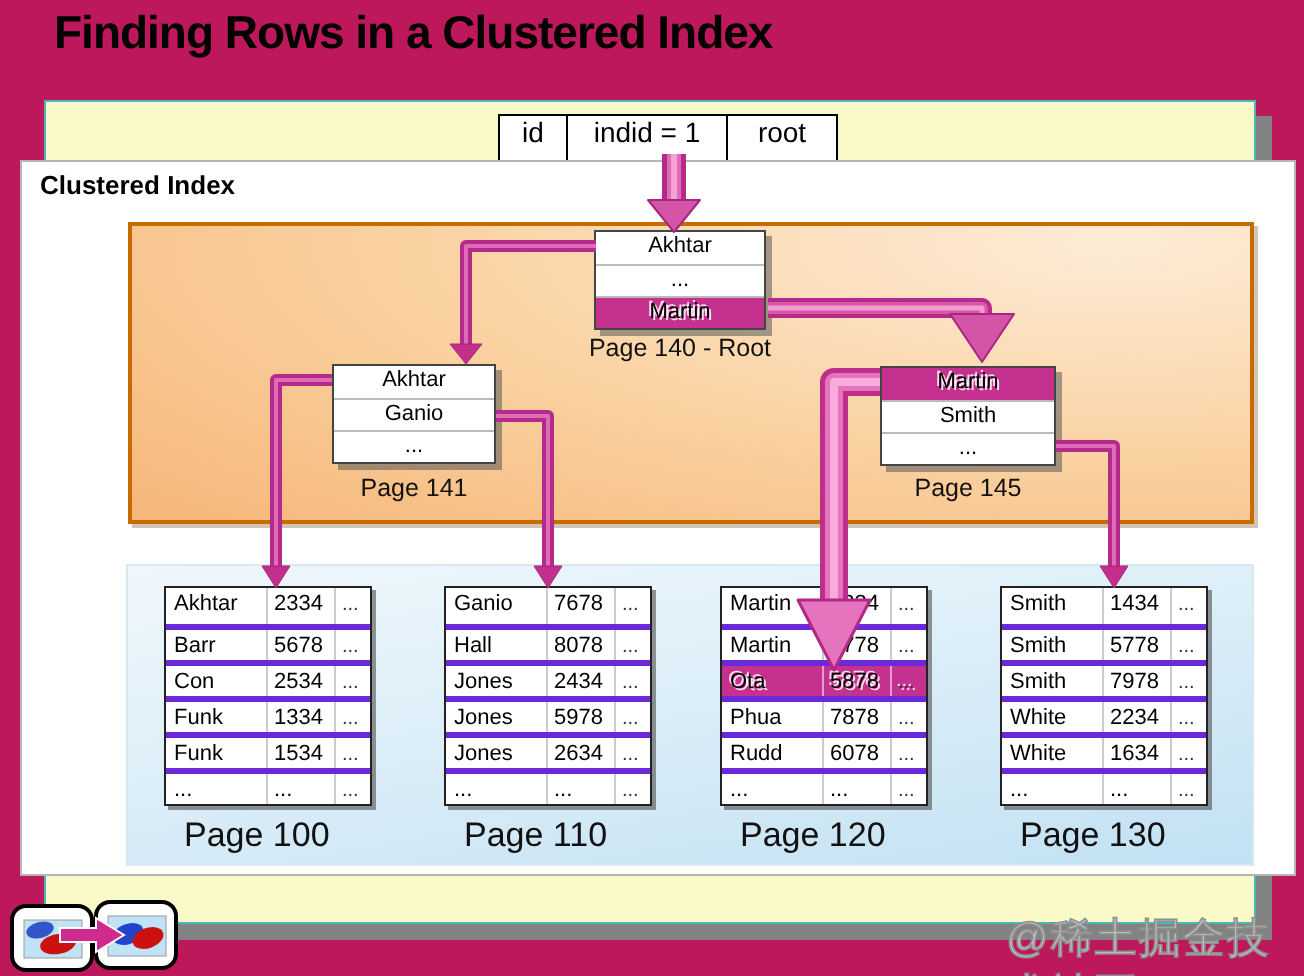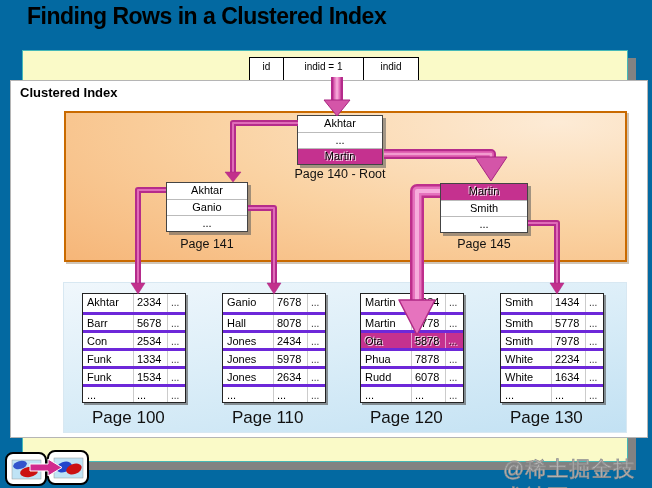--- a/index.html
+++ b/index.html
@@ -1,40 +1,40 @@
 <!DOCTYPE html>
 <html><head>
 <meta charset="utf-8">
 <style>
   * { margin:0; padding:0; box-sizing:border-box; }
   html,body { background:#fff; }
   .canvas {
     position:relative; width:652px; height:488px; overflow:hidden;
-    font-family:"Liberation Sans", sans-serif; background:#0369a1;
+    font-family:"Liberation Sans", sans-serif; background:#be185d;
   }
   
   .title {
     position:absolute; left:27px; top:3px; font-size:23px; font-weight:700;
     color:#000; letter-spacing:-0.5px;
   }
   
   .yellow-box {
     position:absolute; left:22px; top:50px; width:606px; height:412px;
     background:#FAFAC8; border:1px solid #45B8B8;
     box-shadow:8px 8px 0 #828282;
   }
   
   .sysindexes-label {
     position:absolute; left:110px; top:58px; width:135px; text-align:right;
     font-size:14px; font-weight:700; color:#000;
   }
   .sys-table { position:absolute; left:249px; top:57px; display:flex; }
   .sys-cell {
     height:35px; line-height:17px; background:#fff; border:1px solid #000;
-    margin-left:-1px; font-size:10px; text-align:center; color:#000;
+    margin-left:-1px; font-size:14px; text-align:center; color:#000;
   }
   .sys-cell.w1 { width:35px; margin-left:0; }
   .sys-cell.w2 { width:81px; }
   .sys-cell.w3 { width:56px; }
   
   .white-box {
     position:absolute; left:10px; top:80px; width:638px; height:358px;
     background:#fff; border:1px solid #B5B5B5;
   }
   .ci-label {
@@ -89,21 +89,21 @@
 
 <div class="canvas">
 
   <div class="title">Finding Rows in a Clustered Index</div>
 
   <div class="yellow-box"></div>
 
   <div class="sys-table">
     <div class="sys-cell w1">id</div>
     <div class="sys-cell w2">indid = 1</div>
-    <div class="sys-cell w3">indid</div>
+    <div class="sys-cell w3">root</div>
   </div>
 
   <div class="white-box"></div>
   <div class="ci-label">Clustered Index</div>
 
   <div class="orange-box"></div>
   <div class="blue-panel"></div>
 
   <div class="idx-table" style="left:297px; top:115px; width:86px;">
     <div class="irow">Akhtar</div>

